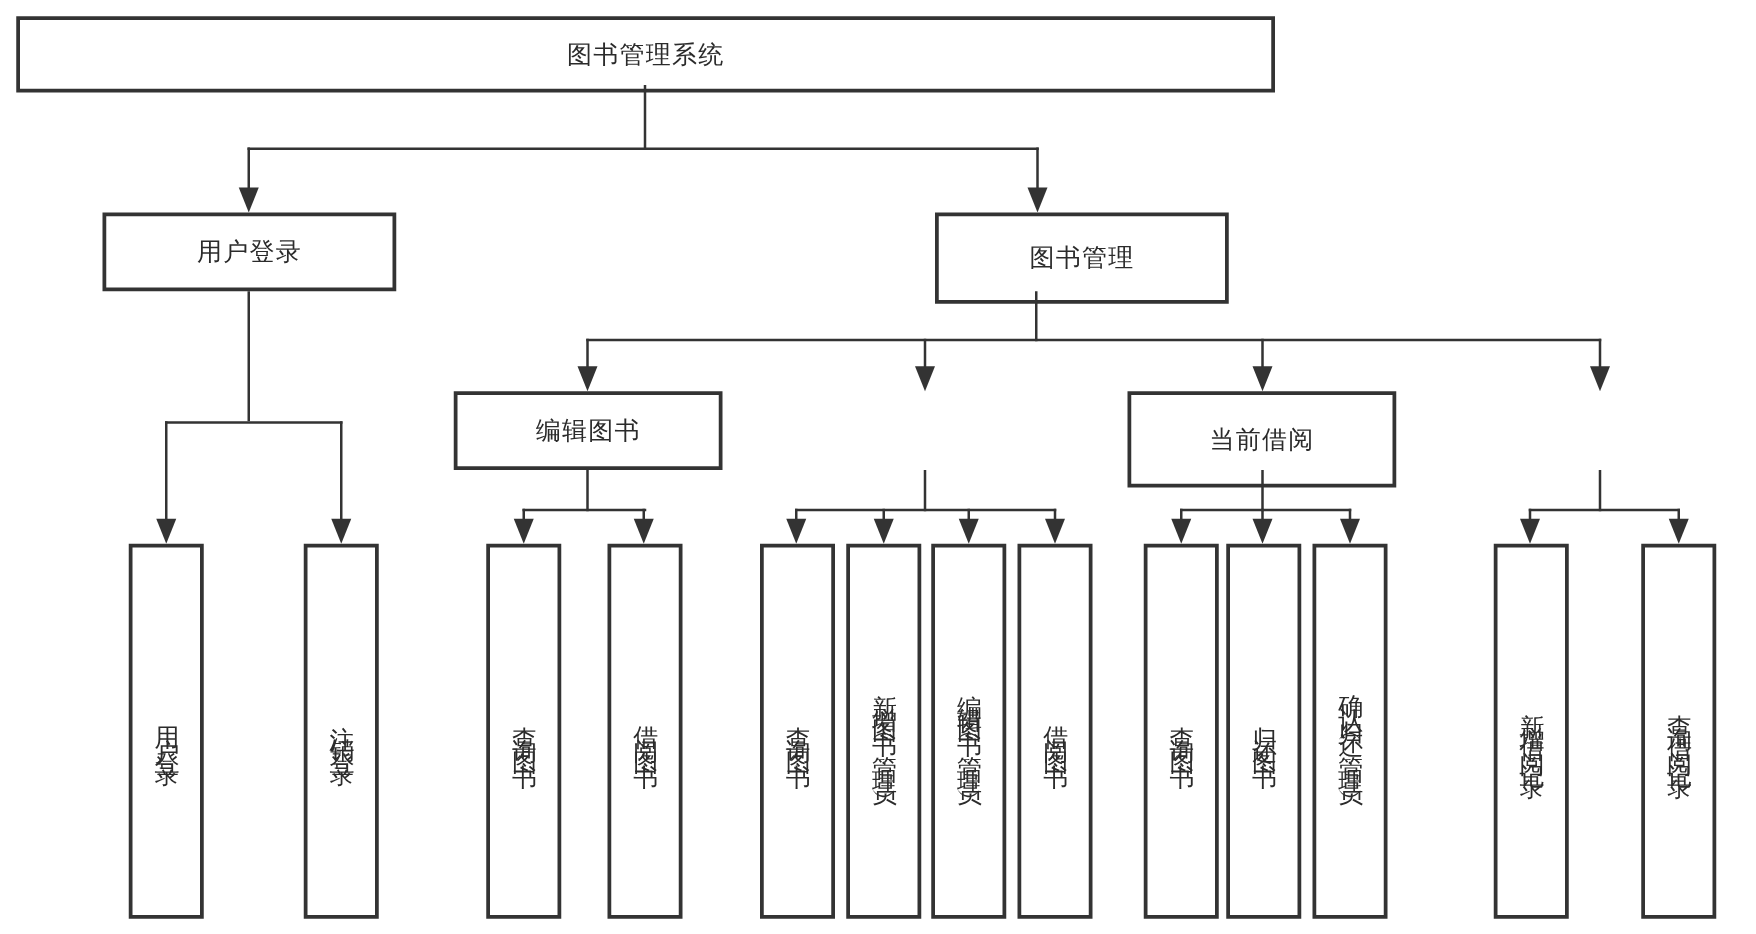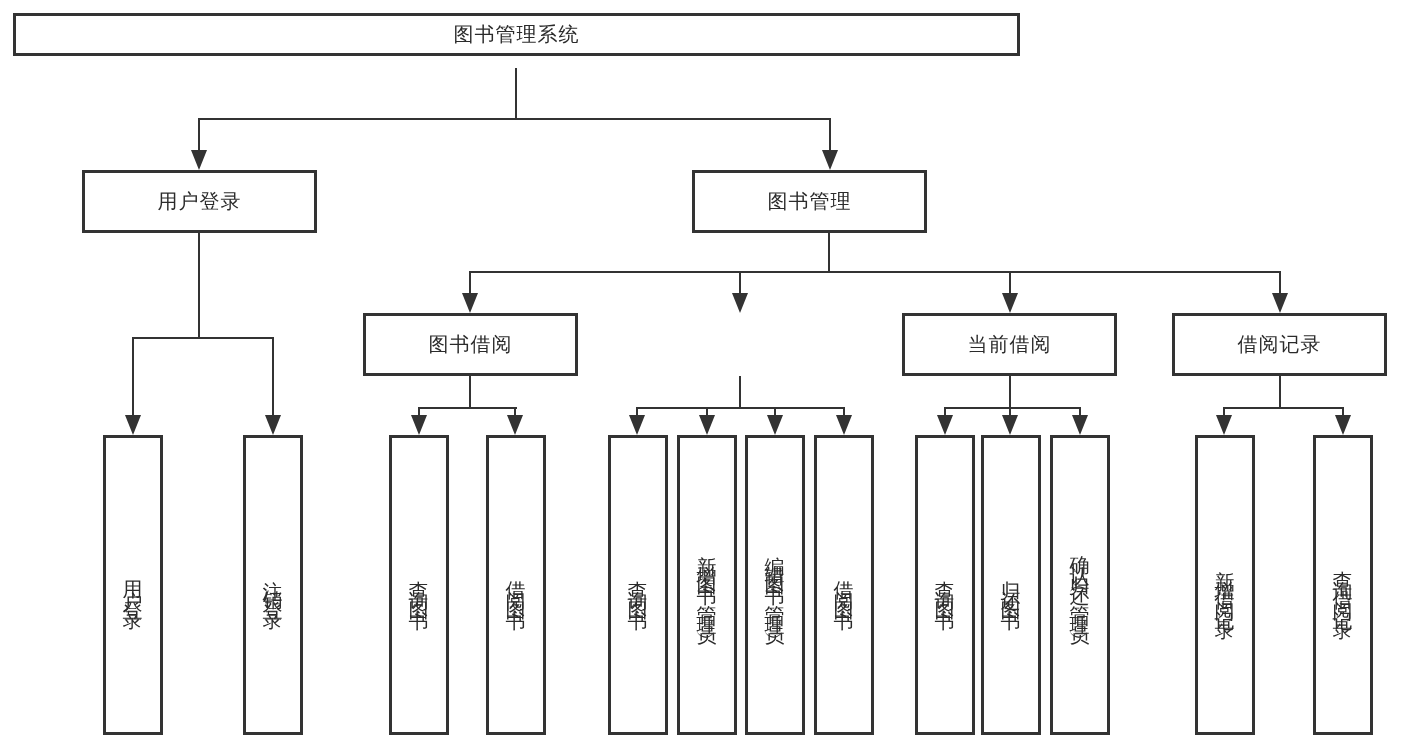--- a/index.html
+++ b/index.html
@@ -13,26 +13,26 @@
     font-size:20px;letter-spacing:1px;color:#2b2b2b;
   }
   .vbox{position:absolute;top:435px;height:300px;width:60px;background:#fff;border:3px solid #333;
     box-sizing:border-box;display:flex;align-items:center;justify-content:center;}
   .vlabel{writing-mode:vertical-rl;text-orientation:mixed;font-size:20px;letter-spacing:10px;line-height:1;color:#2b2b2b;}
   .ln{position:absolute;background:#333;}
   .ah{position:absolute;width:0;height:0;border-left:8px solid transparent;border-right:8px solid transparent;border-top:20px solid #333;}
   .watermark{position:absolute;left:1183px;top:710px;font-size:20px;color:rgba(150,150,150,0.85);white-space:nowrap;}
 
   
-  .b-root{left:13px;top:13px;width:1007px;height:43px;text-align:right;}
+  .b-root{left:13px;top:13px;width:1007px;height:61px;text-align:right;}
   .b-ul{left:82px;top:170px;width:235px;height:63px;}
-  .b-bm{left:692px;top:170px;width:235px;height:63px;text-align:right;}
+  .b-bm{left:748px;top:170px;width:235px;height:73px;text-align:right;}
   .b-nb{left:363px;top:313px;width:215px;height:63px;}
   .b-bb{left:632px;top:313px;width:216px;height:63px;}
-  .b-cb{left:902px;top:313px;width:215px;height:63px;}
+  .b-cb{left:902px;top:313px;width:215px;height:77px;}
   .b-br{left:1172px;top:313px;width:215px;height:63px;}
 
   
   .v-ul1{left:103px;} .v-ul2{left:243px;}
   .v-nb1{left:389px;} .v-nb2{left:486px;}
   .v-bb1{left:608px;} .v-bb2{left:677px;} .v-bb3{left:745px;} .v-bb4{left:814px;}
   .v-cb1{left:915px;} .v-cb2{left:981px;} .v-cb3{left:1050px;}
   .v-br1{left:1195px;} .v-br2{left:1313px;}
 
   
@@ -116,23 +116,22 @@
   <div class="ln h-l3"></div>
   <div class="ln d-l31"></div>
   <div class="ln d-l32"></div>
   <div class="ln d-l33"></div>
   <div class="ln d-l34"></div>
   <div class="ah ah-l31"></div>
   <div class="ah ah-l32"></div>
   <div class="ah ah-l33"></div>
   <div class="ah ah-l34"></div>
 
-  <div class="box b-nb">图书借阅</div>
+  <div class="box b-nb">编辑图书</div>
   <div class="box b-cb">当前借阅</div>
-  <div class="box b-br">借阅记录</div>
 
   <div class="ln stem-nb"></div>
   <div class="ln h-nb"></div>
   <div class="ln d-nb1"></div>
   <div class="ln d-nb2"></div>
   <div class="ah ah-nb1"></div>
   <div class="ah ah-nb2"></div>
 
   <div class="ln stem-bb"></div>
   <div class="ln h-bb"></div>

